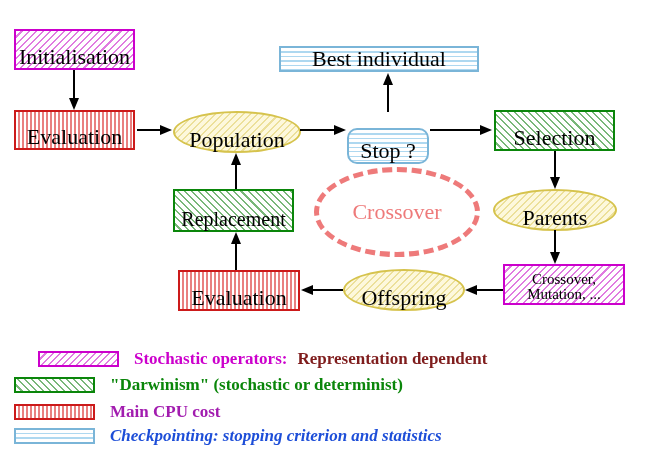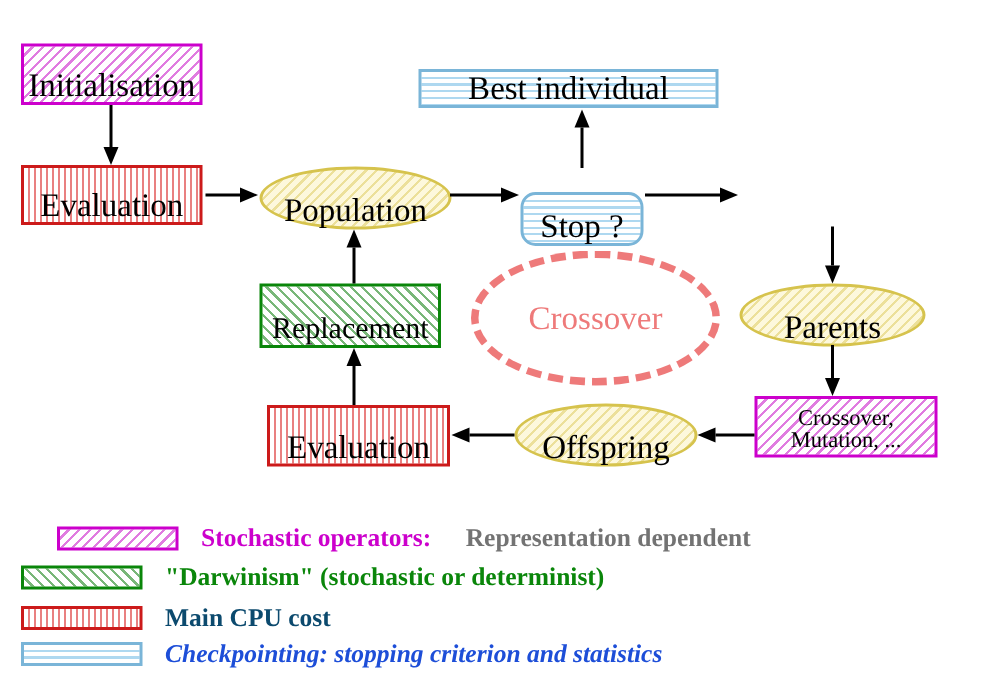--- a/index.html
+++ b/index.html
@@ -55,23 +55,23 @@
   .head.down  { border-left:5px solid transparent; border-right:5px solid transparent; border-top:12px solid #000; }
   .head.up    { border-left:5px solid transparent; border-right:5px solid transparent; border-bottom:12px solid #000; }
   .head.right { border-top:5px solid transparent; border-bottom:5px solid transparent; border-left:12px solid #000; }
   .head.left  { border-top:5px solid transparent; border-bottom:5px solid transparent; border-right:12px solid #000; }
 
   
   .legend-row { position:absolute; left:14px; display:flex; align-items:center; }
   .swatch { width:77px; height:12px; margin-right:15px; flex:0 0 auto; }
   .legend-text { font-size:17px; font-weight:bold; white-space:nowrap; }
   .t-magenta { color:#cc00cc; }
-  .t-yellow  { color:#737373; margin-left:23px; }
+  .t-yellow  { color:#7f1d1d; margin-left:10px; }
   .t-green   { color:#0a860a; }
-  .t-red     { color:#0c4a6e;text-align:center; }
+  .t-red     { color:#a21caf;text-align:center; }
   .t-cyan    { color:#1d4ed8;font-style:italic; }
 </style>
 </head>
 <body>
 
 <div id="canvas">
 
   <div class="node hatch-magenta fs-big" style="left:14px;top:29px;width:117px;height:37px;">
     <span class="node-label">Initialisation</span>
   </div>
@@ -85,20 +85,23 @@
   </div>
 
   <div class="node stripe-cyan fs-big" style="left:279px;top:46px;width:196px;height:22px;">
     <span class="node-label">Best individual</span>
   </div>
 
   <div class="node stripe-cyan rounded fs-big" style="left:347px;top:112px;width:78px;height:32px;margin-top:16px;">
     <span class="node-label">Stop ?</span>
   </div>
 
+  <div class="node hatch-green fs-big" style="left:494px;top:110px;width:117px;height:37px;">
+    <span class="node-label">Selection</span>
+  </div>
 
   <div class="node hatch-yellow ellipse fs-big" style="left:493px;top:189px;width:120px;height:38px;">
     <span class="node-label">Parents</span>
   </div>
 
   <div class="node hatch-magenta fs-small" style="left:503px;top:264px;width:118px;height:37px;">
     <span class="node-label">
       <span>Crossover,</span><br>
       <span>Mutation, ...</span>
     </span>

